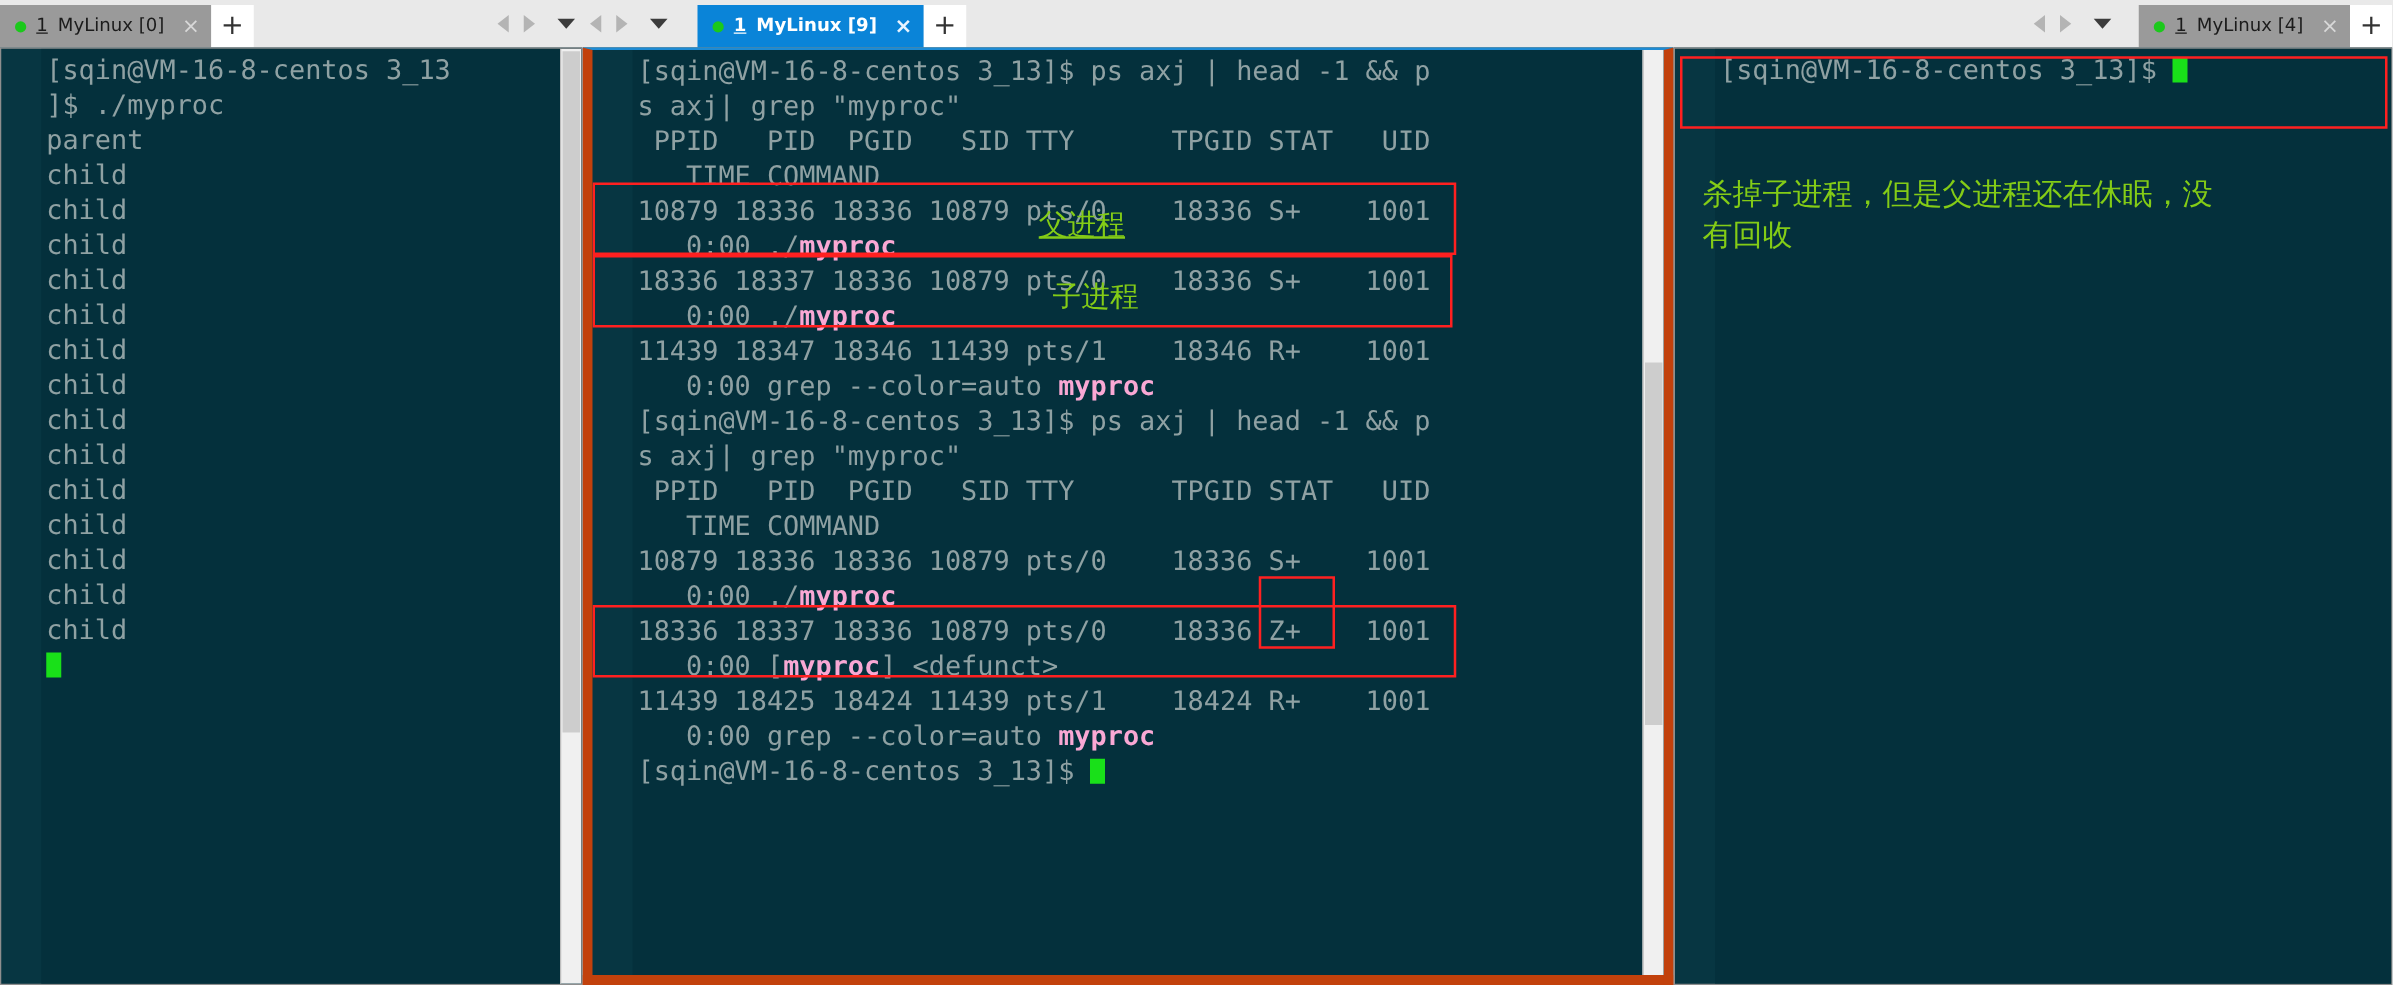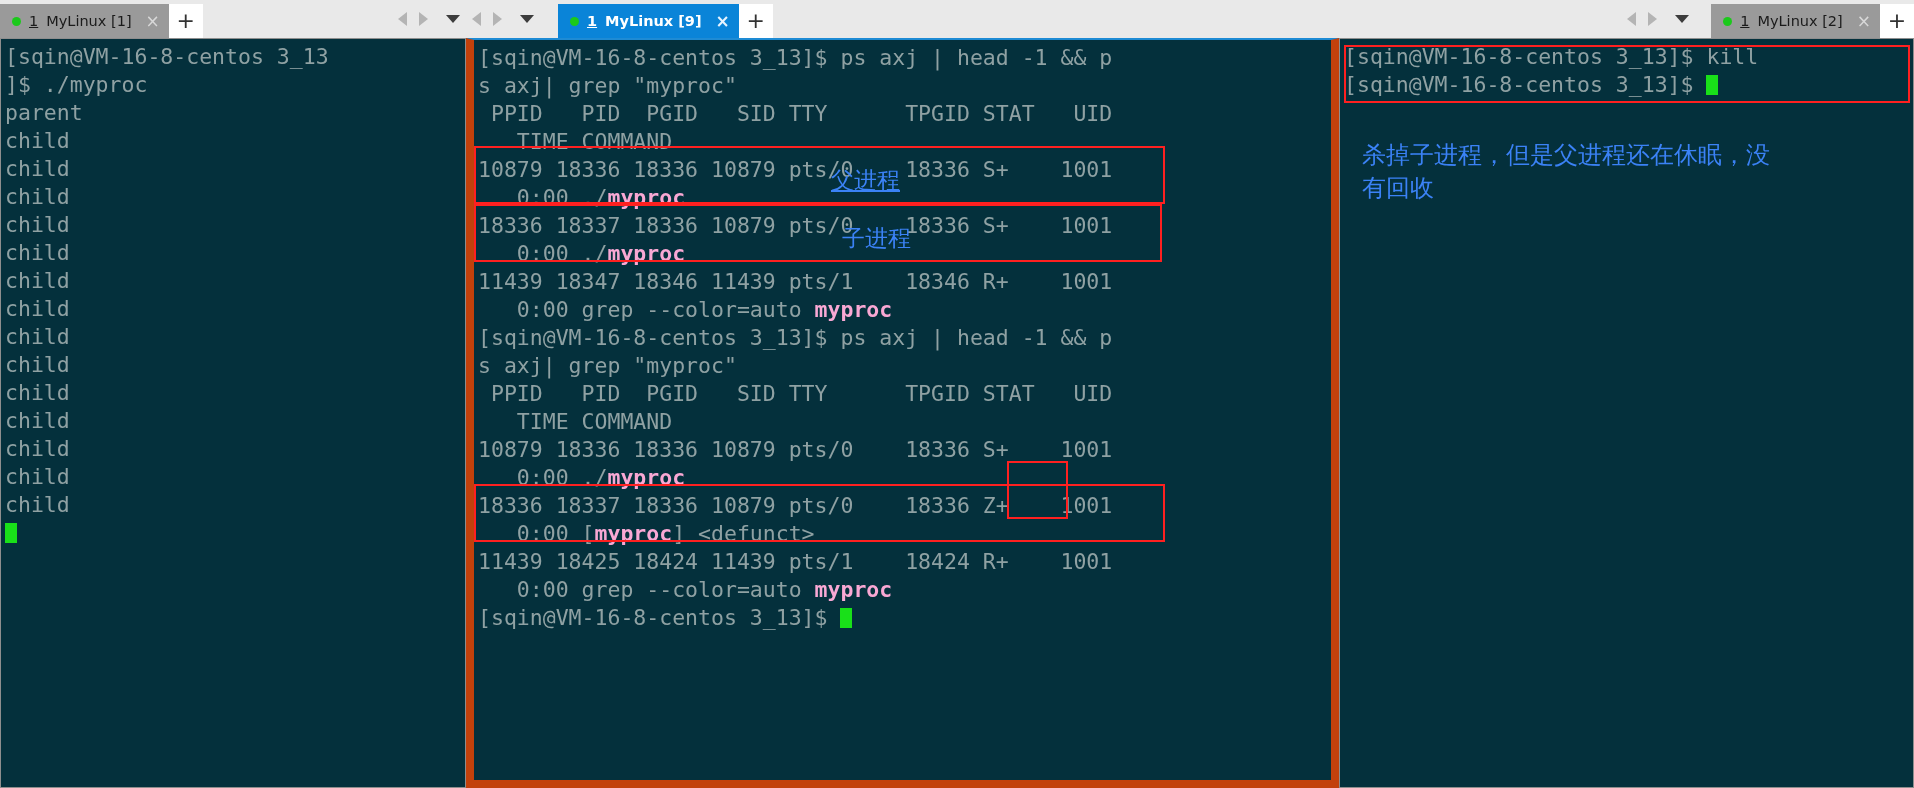--- a/index.html
+++ b/index.html
@@ -108,24 +108,25 @@
     justify-content: center;
     line-height: 1;
     box-sizing: border-box;
   }
 
   
   .term-wrap {
     position: relative;
     flex: 1 1 auto;
     display: flex;
-    flex-direction: column;
+    flex-direction: row;
     background: #073642;
     box-sizing: border-box;
     overflow: hidden;
+    padding-left: 32px;
   }
   .term-wrap.focus-border { border: 8px solid #c2410c; border-top: 2px solid #1e8bd4; }
   .term-wrap.plain-border { border: 1px solid #8e8e8e; }
 
   .term {
     position: relative;
     flex: 1 1 auto;
     background: #04303c;
     color: #8fa1a3;
     font-family: "DejaVu Sans Mono", monospace;
@@ -163,39 +164,39 @@
 
   
   .anno-box {
     position: absolute;
     border: 2px solid #ff2020;
     pointer-events: none;
     box-sizing: border-box;
   }
   .anno-text {
     position: absolute;
-    color: #3b82f6;
+    color: #84cc16;
     font-family: "DejaVu Sans", sans-serif;
     font-size: 23px;
     line-height: 32px;
     white-space: pre;
     pointer-events: none;
   }
 </style>
 </head>
 <body>
 
 <div id="app">
 
   <div class="panel panel-left">
     <div class="tabbar">
       <div class="tab">
         <span class="dot"></span>
         <span class="num">1</span>
-          <span> MyLinux [1]</span>
+          <span> MyLinux [0]</span>
         <span class="close">×</span>
       </div>
       <div class="tab-plus">+</div>
       <div style="flex:1 1 auto"></div>
       <div class="nav-arrows">
         <span class="nav-arrow left"></span>
         <span class="nav-arrow right"></span>
         <span class="nav-caret"></span>
       </div>
     </div>
@@ -248,28 +249,28 @@
       <div style="flex:1 1 auto"></div>
       <div class="nav-arrows">
         <span class="nav-arrow left"></span>
         <span class="nav-arrow right"></span>
         <span class="nav-caret"></span>
       </div>
       <div style="width:16px"></div>
       <div class="tab">
         <span class="dot"></span>
         <span class="num">1</span>
-          <span> MyLinux [2]</span>
+          <span> MyLinux [4]</span>
         <span class="close">×</span>
       </div>
       <div class="tab-plus">+</div>
     </div>
 
     <div class="term-wrap plain-border" style="position:relative">
-      <div class="term" id="term-right"><div class="line">[sqin@VM-16-8-centos 3_13]$ kill</div><div class="line">[sqin@VM-16-8-centos 3_13]$ <span class="cursor"></span></div></div>
+      <div class="term" id="term-right"><div class="line">[sqin@VM-16-8-centos 3_13]$ <span class="cursor"></span></div></div>
 
       <div class="anno-box" style="left:4px; top:6px; width:566px; height:58px;"></div>
       <div class="anno-text" style="left:22px; top:100px; font-size:24px; line-height:33px;">杀掉子进程，但是父进程还在休眠，没
 有回收</div>
     </div>
   </div>
 
 </div>
 
 </body></html>

